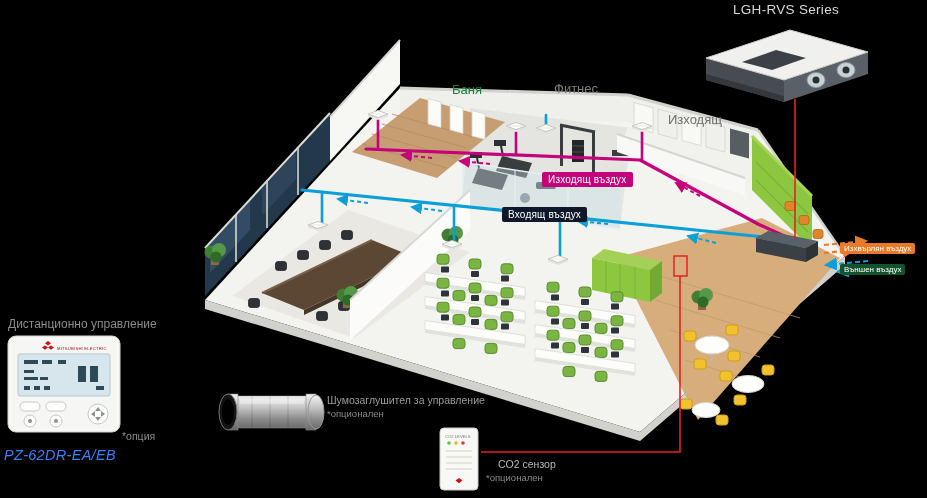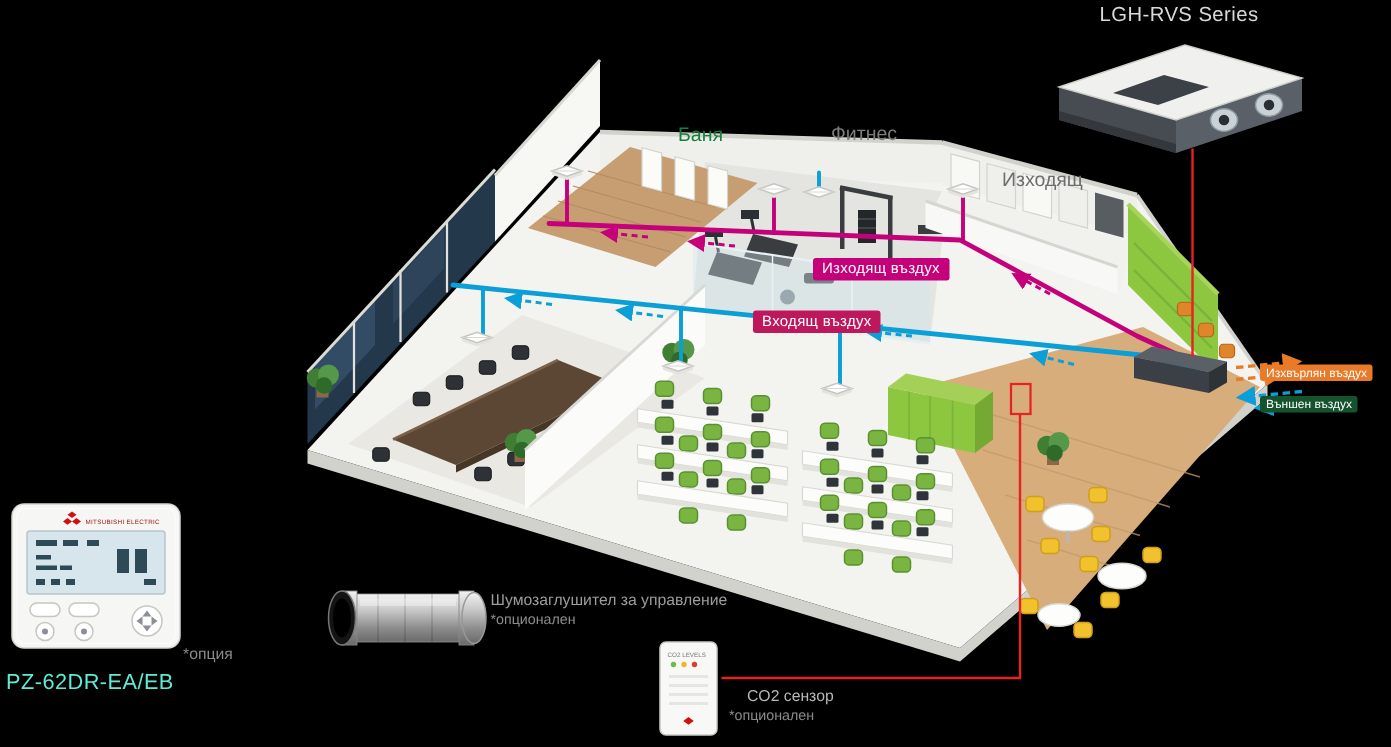--- a/index.html
+++ b/index.html
@@ -7,28 +7,28 @@
           font-family:"Liberation Sans",sans-serif;}
   #canvas svg{position:absolute;left:0;top:0;}
   .lbl{position:absolute;white-space:nowrap;z-index:5;}
   .lbl-lgh{left:733px;top:2px;font-size:13.5px;font-weight:500;color:#d9d9d9;letter-spacing:.3px;}
   .lbl-banya{left:452px;top:66px;font-size:13px;color:#15803d;margin-top:16px;}
   .lbl-fitnes{left:538px;top:81px;font-size:13px;color:#7e7e7e;margin-left:16px;}
   .lbl-toaletna{left:668px;top:112px;font-size:13px;color:#6e6e6e;}
   .badge{position:absolute;color:#fff;font-size:10px;padding:2px 6px;border-radius:2px;
          white-space:nowrap;z-index:6;letter-spacing:.2px;}
   .badge-exhaust{left:542px;top:172px;background:#c4007a;}
-  .badge-supply{left:502px;top:207px;background:#be185d;}
+  .badge-supply{left:502px;top:207px;background:#0f172a;}
   .pill{position:absolute;color:#fff;font-size:8px;padding:1px 4px;border-radius:2px;
         white-space:nowrap;z-index:6;}
   .pill-discharge{left:840px;top:243px;background:#e87a28;}
   .pill-outdoor{left:840px;top:264px;background:#14532d;}
   .lbl-remote{left:8px;top:317px;font-size:12px;color:#8b8b8b;}
   .lbl-option{left:122px;top:430px;font-size:10.5px;color:#8b8b8b;}
-  .lbl-model{left:4px;top:447px;font-size:14.5px;color:#5eead4;letter-spacing:.3px;}
+  .lbl-model{left:4px;top:447px;font-size:14.5px;color:#3b82f6;letter-spacing:.3px;font-style:italic;}
   .lbl-sil1{left:327px;top:394px;font-size:10.5px;color:#9c9c9c;}
   .lbl-sil2{left:327px;top:408px;font-size:9.5px;color:#8b8b8b;}
   .lbl-co21{left:486px;top:458px;font-size:10.5px;color:#b8b8b8;margin-left:12px;}
   .lbl-co22{left:486px;top:472px;font-size:9.5px;color:#8b8b8b;}
   text{font-family:"Liberation Sans",sans-serif;}
 </style>
 </head>
 <body>
 
 <div id="canvas">
@@ -392,20 +392,21 @@
 </svg>
 
 <div class="lbl lbl-lgh">LGH-RVS Series</div>
 <div class="lbl lbl-banya">Баня</div>
 <div class="lbl lbl-fitnes">Фитнес</div>
 <div class="lbl lbl-toaletna">Изходящ</div>
 <div class="badge badge-exhaust">Изходящ въздух</div>
 <div class="badge badge-supply">Входящ въздух</div>
 <div class="pill pill-discharge">Изхвърлян въздух</div>
 <div class="pill pill-outdoor">Външен въздух</div>
+<div class="lbl lbl-remote">Дистанционно управление</div>
 <div class="lbl lbl-option">*опция</div>
 <div class="lbl lbl-model">PZ-62DR-EA/EB</div>
 <div class="lbl lbl-sil1">Шумозаглушител за управление</div>
 <div class="lbl lbl-sil2">*опционален</div>
 <div class="lbl lbl-co21">CO2 сензор</div>
 <div class="lbl lbl-co22">*опционален</div>
 
 </div>
 
 </body></html>

